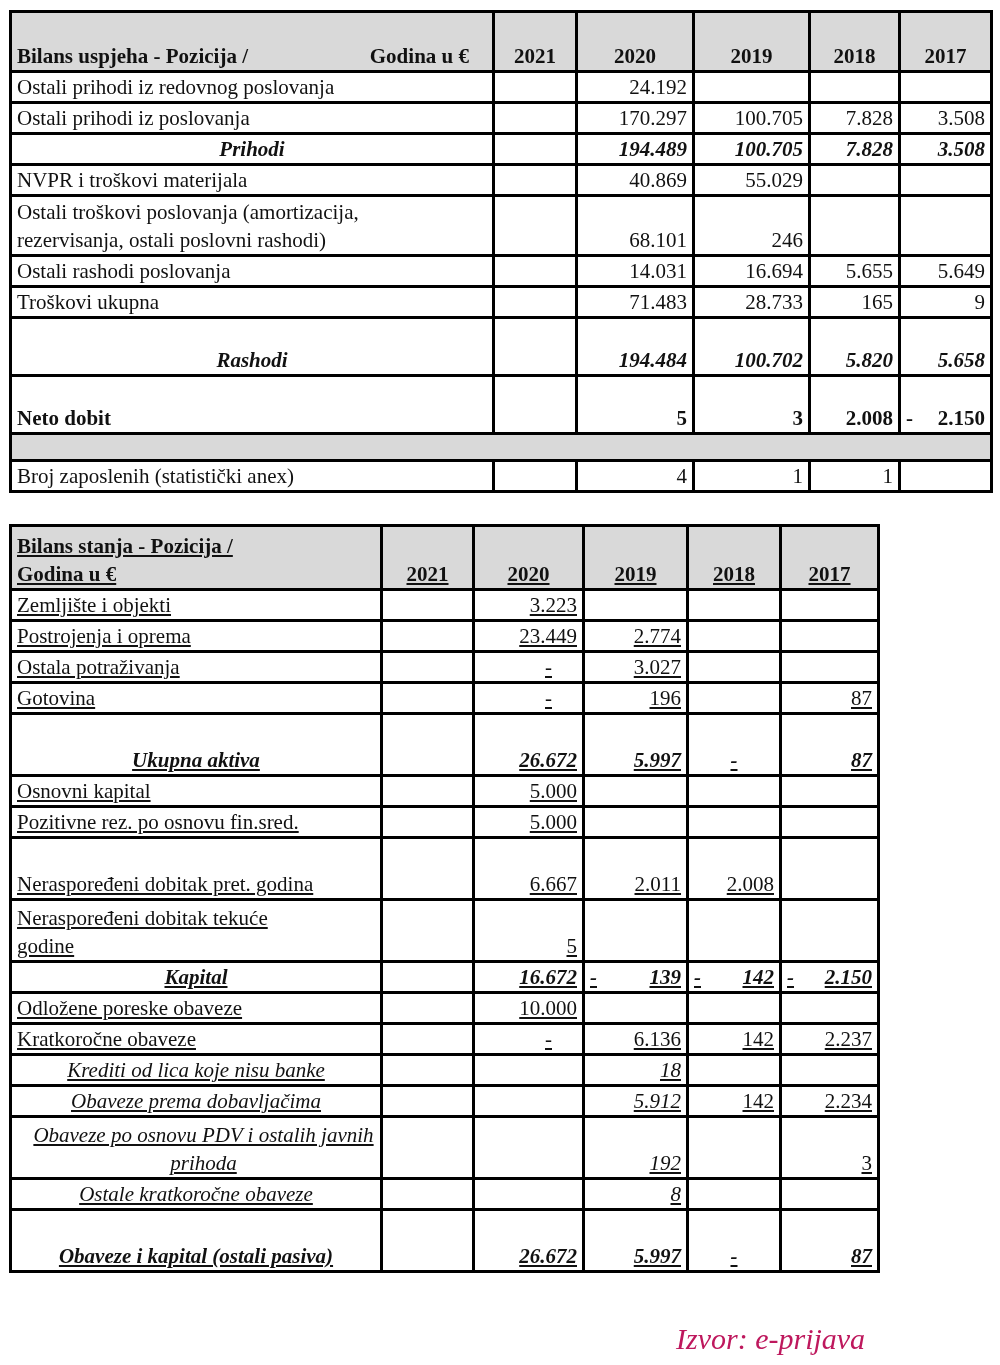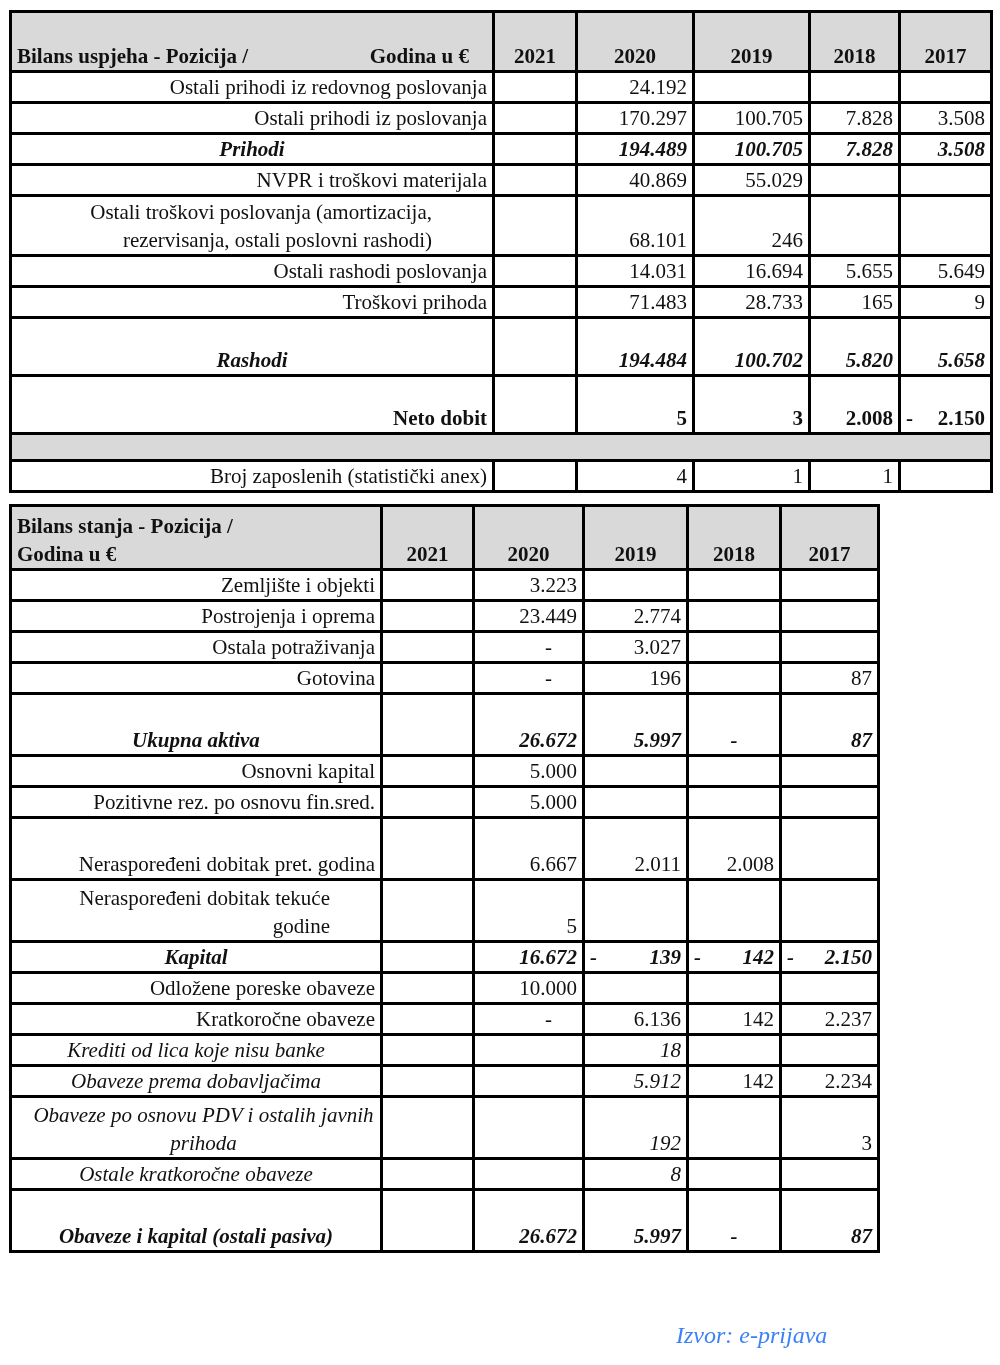--- a/index.html
+++ b/index.html
@@ -4,32 +4,32 @@
 <style>
   html, body { margin: 0; padding: 0; background: #ffffff; }
   body { width: 1000px; height: 1365px; position: relative; overflow: hidden;
          font-family: "Liberation Serif", "DejaVu Serif", serif; color: #111; }
   table { border-collapse: collapse; position: absolute; table-layout: fixed; border-radius: 21px; }
   td, th { border: 3px solid #000; padding: 0 5px; font-size: 21px; line-height: 28px;
            vertical-align: bottom; white-space: nowrap; overflow: hidden; }
   th { background: #d9d9d9; font-weight: bold; text-align: center; }
   th.label-head { text-align: left; }
   td.num { text-align: right; }
-  td.lbl { text-align: right; }
+  td.lbl { text-align: left; }
   td.wrap { white-space: normal; }
   tr.bold td { font-weight: bold; }
   tr.italic td { font-style: italic; }
   tr.bi td { font-weight: bold; font-style: italic; }
   td.right { text-align: center; }
   tr.spacer td { background: #d9d9d9; height: 24px; }
   .neg { display: flex; justify-content: space-between; }
   #t1 { left: 9px; top: 10px; width: 981px; }
-  #t2 { left: 9px; top: 504px; width: 868px; }
-  .source { position: absolute; left: 676px; top: 1322px; font-size: 24px; font-style: italic;
-            color: #3b82f6; font-family: "Liberation Serif", serif; text-align: center; }
+  #t2 { left: 9px; top: 524px; width: 868px; text-decoration: underline; }
+  .source { position: absolute; left: 676px; top: 1322px; font-size: 30px; font-style: italic;
+            color: #be185d; font-family: "Liberation Serif", serif; text-align: center; }
 </style>
 </head>
 <body>
 
 <table id="t1">
   <colgroup>
     <col style="width:483px">
       <col style="width:83px">
       <col style="width:117px">
     <col style="width:116px">
@@ -92,21 +92,21 @@
   </tr>
   <tr>
     <td class="lbl">Ostali rashodi poslovanja</td>
     <td class="num"></td>
     <td class="num">14.031</td>
     <td class="num">16.694</td>
     <td class="num">5.655</td>
     <td class="num">5.649</td>
   </tr>
   <tr>
-    <td class="lbl">Troškovi prihoda</td>
+    <td class="lbl">Troškovi ukupna</td>
     <td class="num"></td>
     <td class="num">71.483</td>
     <td class="num">28.733</td>
     <td class="num">165</td>
     <td class="num">9</td>
   </tr>
   <tr class="bi" style="height:58px">
     <td class="right">Rashodi</td>
     <td class="num"></td>
     <td class="num">194.484</td>

